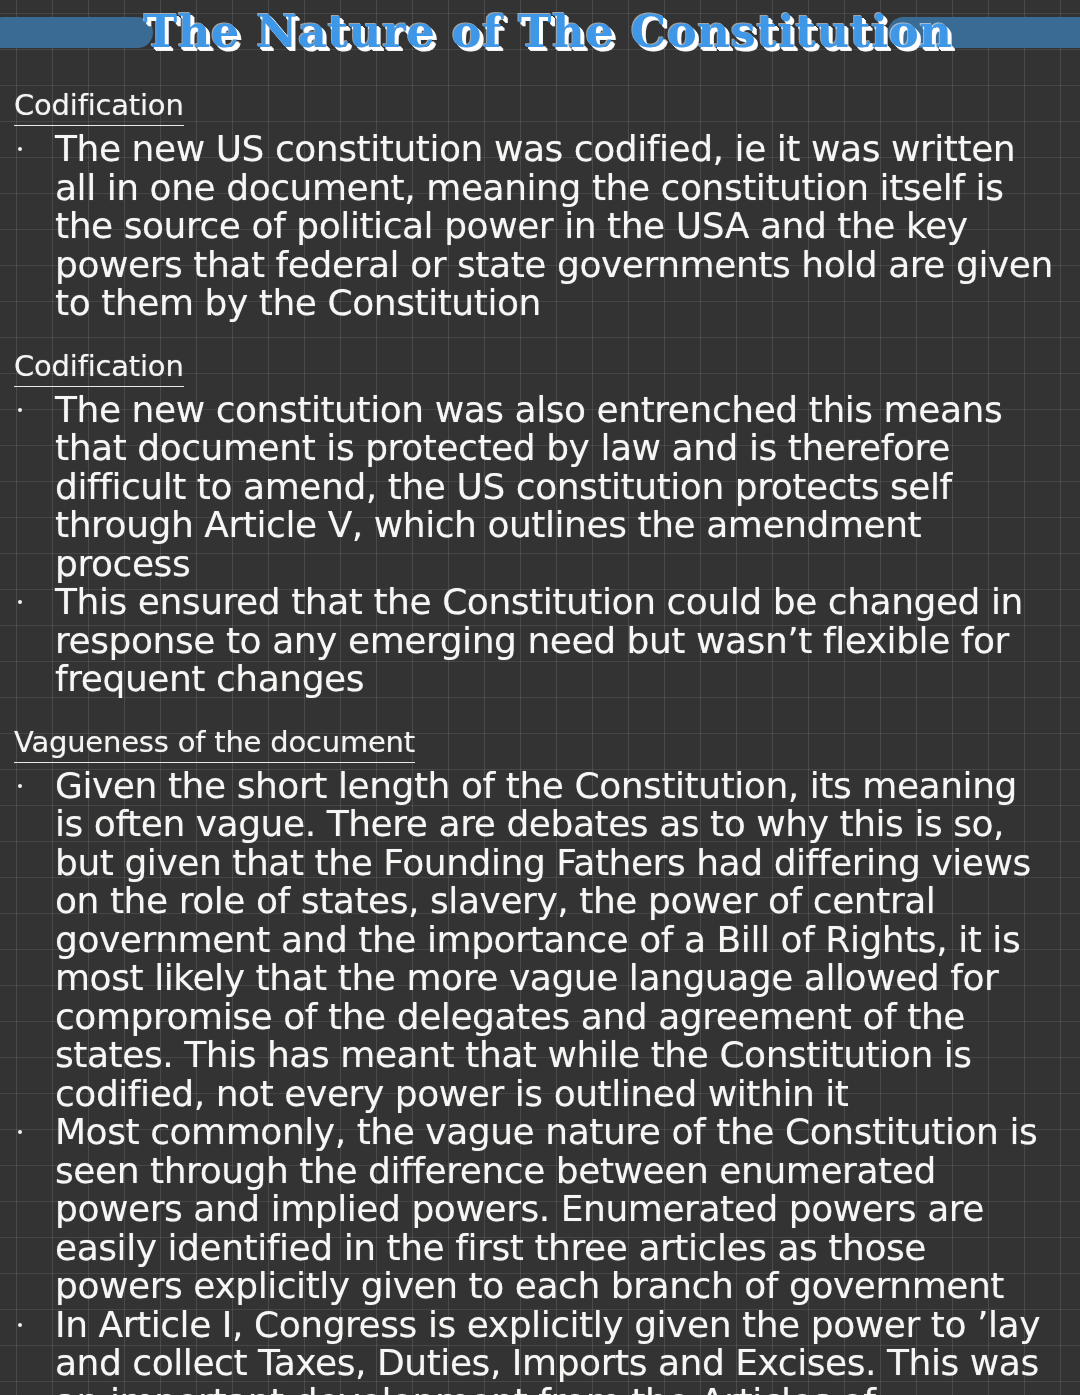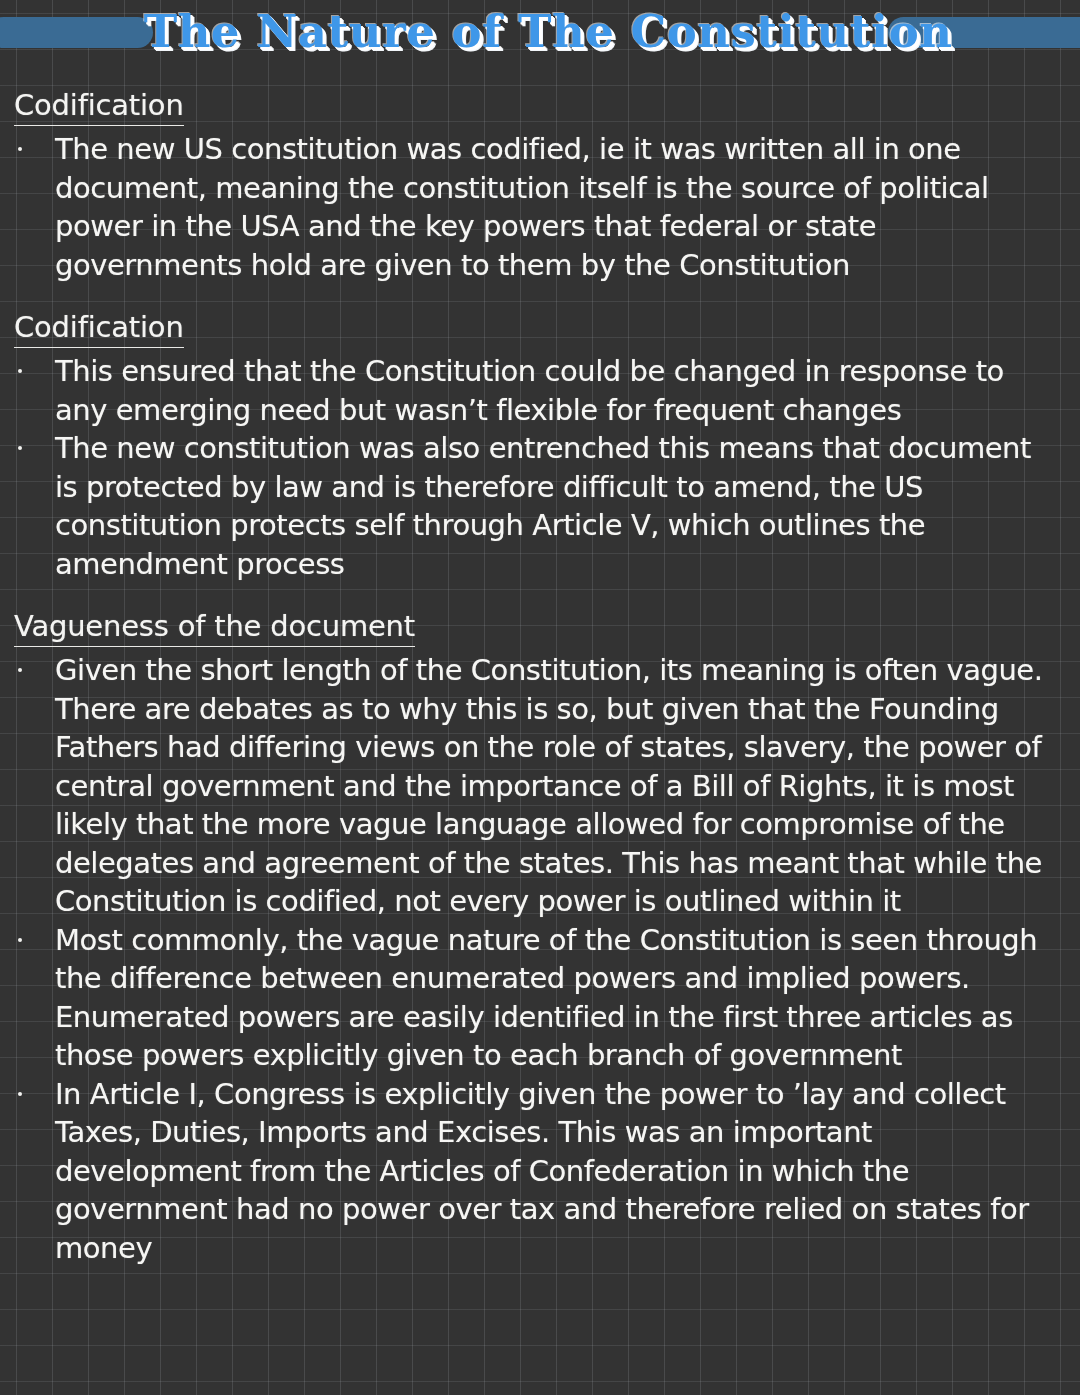--- a/index.html
+++ b/index.html
@@ -101,21 +101,21 @@
   ul.bullets {
     list-style: none;
     margin: 3px 0 0 0;
     padding: 0;
   }
   ul.bullets > li {
     position: relative;
     margin: 0 26px 0 0;
     padding: 0 0 0 55px;
     font-family: "DejaVu Sans", sans-serif;
-    font-size: 29px;
+    font-size: 36px;
     line-height: 38.5px;
     color: #f6f6f4;
     letter-spacing: -0.45px;
     text-shadow: 0 0 1px rgba(255,255,255,0.45);
   }
   ul.bullets > li .bullet-dot {
     position: absolute;
     left: 18px;
     top: 17px;
     width: 4px;
@@ -148,25 +148,25 @@
           <span class="bullet-text">The new US constitution was codified, ie it was written all in one document, meaning the constitution itself is the source of political power in the USA and the key powers that federal or state governments hold are given to them by the Constitution</span>
         </li>
       </ul>
     </div>
 
     <div class="section">
       <div class="section-heading">Codification</div>
       <ul class="bullets">
         <li>
           <span class="bullet-dot"></span>
-          <span class="bullet-text">This ensured that the Constitution could be changed in response to any emerging need but wasn’t flexible for frequent changes</span>
+          <span class="bullet-text">The new constitution was also entrenched this means that document is protected by law and is therefore difficult to amend, the US constitution protects self through Article V, which outlines the amendment process</span>
         </li>
         <li>
           <span class="bullet-dot"></span>
-          <span class="bullet-text">The new constitution was also entrenched this means that document is protected by law and is therefore difficult to amend, the US constitution protects self through Article V, which outlines the amendment process</span>
+          <span class="bullet-text">This ensured that the Constitution could be changed in response to any emerging need but wasn’t flexible for frequent changes</span>
         </li>
       </ul>
     </div>
 
     <div class="section">
       <div class="section-heading">Vagueness of the document</div>
       <ul class="bullets">
         <li>
           <span class="bullet-dot"></span>
           <span class="bullet-text">Given the short length of the Constitution, its meaning is often vague. There are debates as to why this is so, but given that the Founding Fathers had differing views on the role of states, slavery, the power of central government and the importance of a Bill of Rights, it is most likely that the more vague language allowed for compromise of the delegates and agreement of the states. This has meant that while the Constitution is codified, not every power is outlined within it</span>

